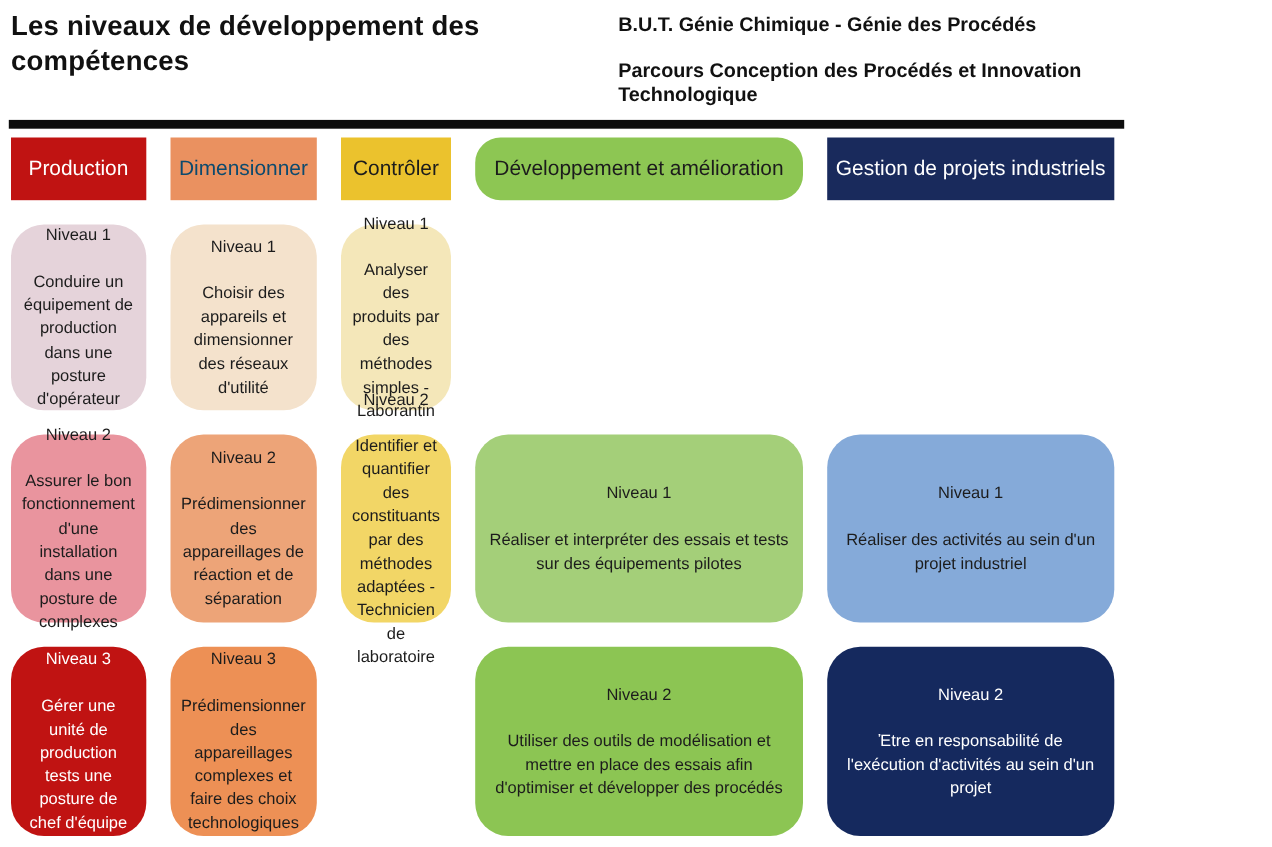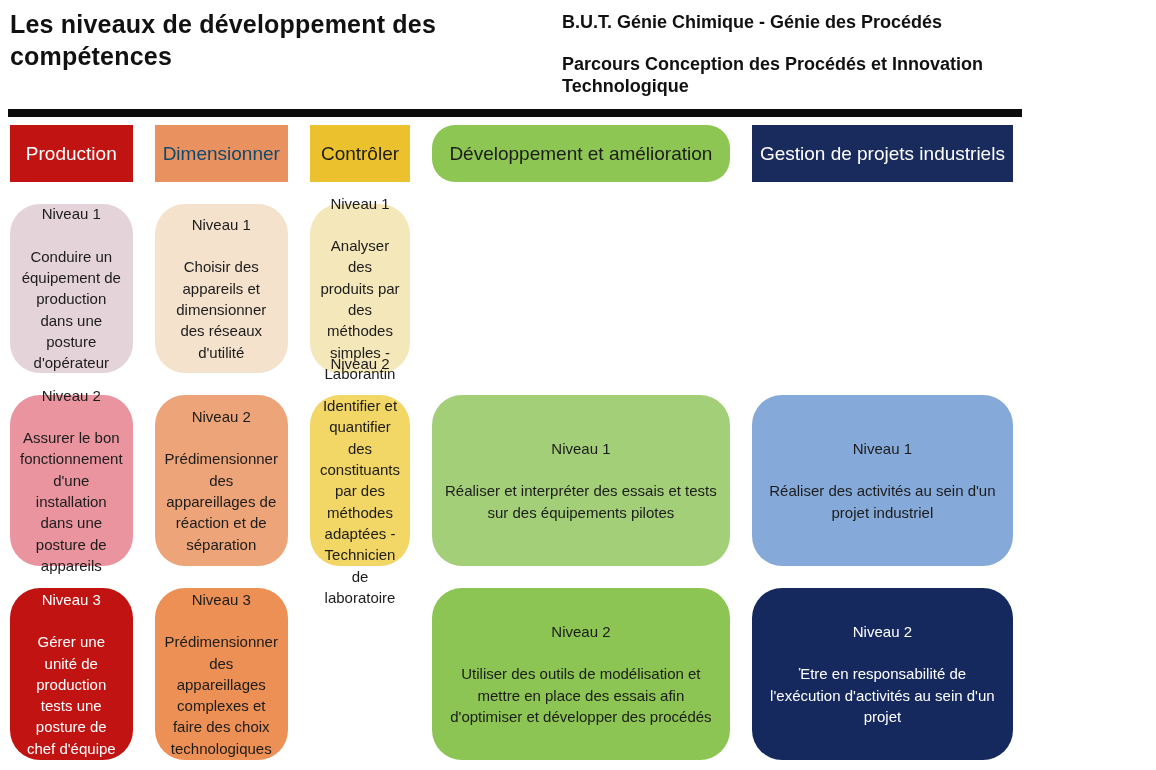--- a/index.html
+++ b/index.html
@@ -98,21 +98,21 @@
     <div class="colhead" style="grid-area: 1 / 3; background-color: rgb(235, 194, 45); color: rgb(28, 28, 28);">Contrôler</div>
     <div class="colhead" style="grid-area: 1 / 4; background-color: rgb(141, 198, 83); color: rgb(28, 28, 28); border-radius: 23px;">Développement et amélioration</div>
     <div class="colhead" style="grid-area: 1 / 5; background-color: rgb(25, 42, 92); color: rgb(255, 255, 255);">Gestion de projets industriels</div>
 
     <div class="cell" style="grid-area: 2 / 1; background-color: rgb(229, 211, 218); color: rgb(28, 28, 28);">
       <div class="level">Niveau 1</div>
       <div class="desc">Conduire un équipement de production dans une posture d'opérateur</div>
     </div>
     <div class="cell" style="grid-area: 3 / 1; background-color: rgb(233, 148, 158); color: rgb(28, 28, 28);">
       <div class="level">Niveau 2</div>
-      <div class="desc">Assurer le bon fonctionnement d'une installation dans une posture de appareils</div>
+      <div class="desc">Assurer le bon fonctionnement d'une installation dans une posture de complexes</div>
     </div>
     <div class="cell" style="grid-area: 4 / 1; background-color: rgb(192, 19, 18); color: rgb(255, 255, 255);">
       <div class="level">Niveau 3</div>
       <div class="desc">Gérer une unité de production tests une posture de chef d'équipe</div>
     </div>
 
     <div class="cell" style="grid-area: 2 / 2; background-color: rgb(244, 226, 204); color: rgb(28, 28, 28);">
       <div class="level">Niveau 1</div>
       <div class="desc">Choisir des appareils et dimensionner des réseaux d'utilité</div>
     </div>

